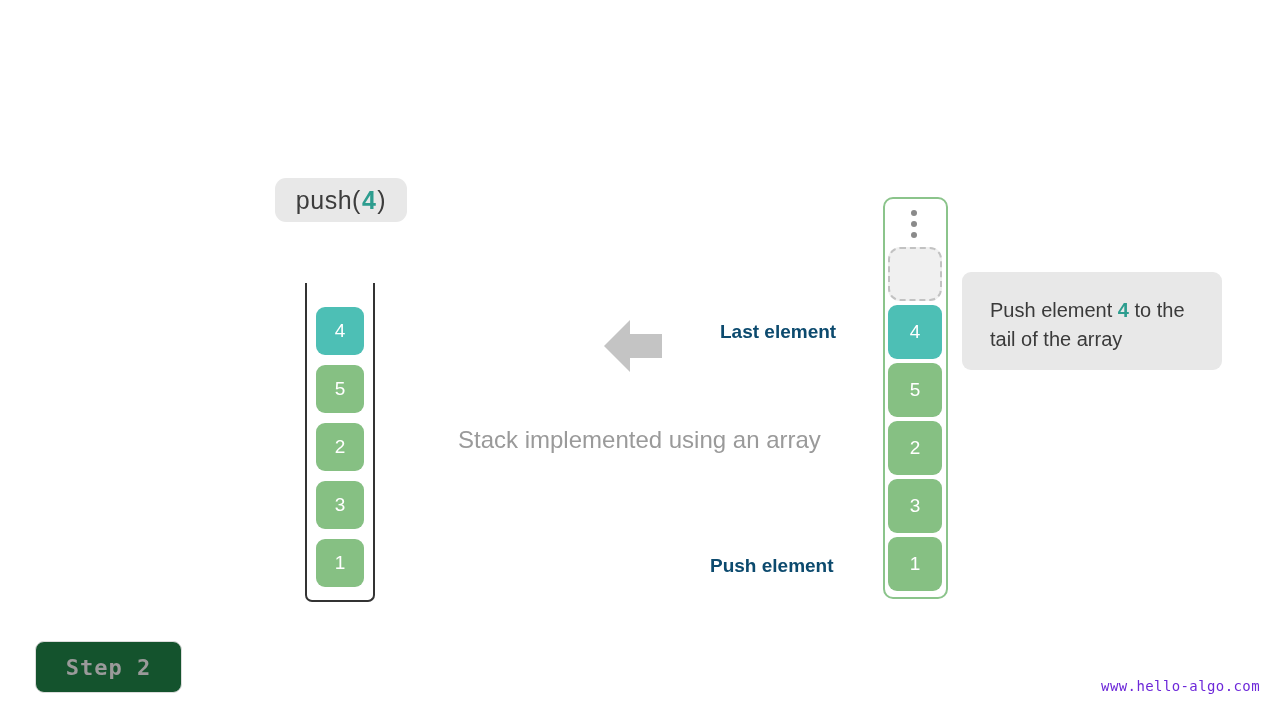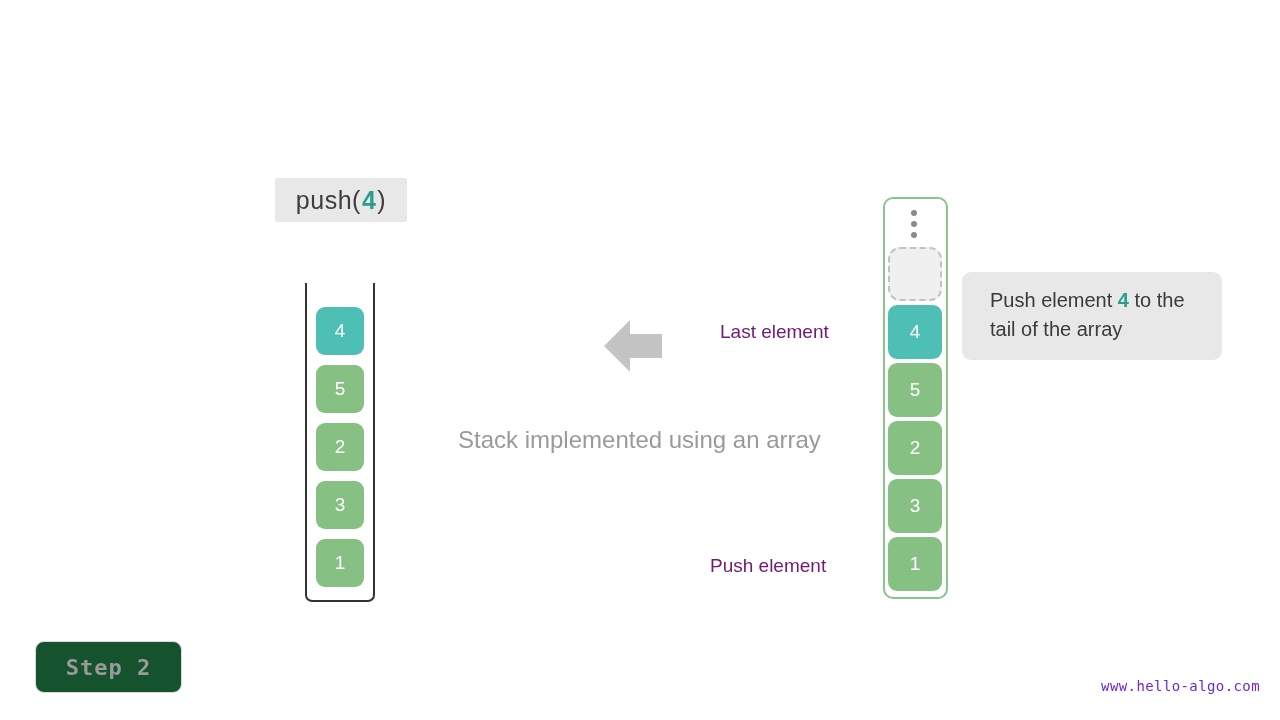--- a/index.html
+++ b/index.html
@@ -20,21 +20,21 @@
   }
 
   
   .op-label {
     position: absolute;
     left: 275px;
     top: 178px;
     width: 132px;
     height: 44px;
     background: #e8e8e8;
-    border-radius: 2px;
+    border-radius: 11px;
     display: flex;
     align-items: center;
     justify-content: center;
     font-size: 25px;
     color: #3d3d3d;
     letter-spacing: 0.5px;
     white-space: nowrap;
   }
   .op-label .arg {
     color: #2d9d8f;
@@ -137,22 +137,22 @@
   .arrow-left {
     position: absolute;
     left: 604px;
     top: 320px;
     width: 58px;
     height: 52px;
   }
   .label-bold {
     position: absolute;
     font-size: 19px;
-    font-weight: 400;
-    color: #701a75;
+    font-weight: 700;
+    color: #0c4a6e;
     white-space: nowrap;
   }
   .label-last  { left: 720px; top: 321px; }
   .label-first { left: 710px; top: 555px; }
 
   .caption {
     position: absolute;
     left: 458px;
     top: 426px;
     font-size: 24px;
@@ -160,21 +160,21 @@
     white-space: nowrap;
   }
 
   
   .tooltip {
     position: absolute;
     left: 962px;
     top: 272px;
     width: 260px;
     box-sizing: border-box;
-    padding: 14px 26px 16px 28px;
+    padding: 24px 26px 16px 28px;
     background: #e8e8e8;
     border-radius: 9px;
     font-size: 20px;
     line-height: 29px;
     color: #3a3a3a;
   }
   .tooltip .hl {
     color: #2d9d8f;
     font-weight: 700;
   }

